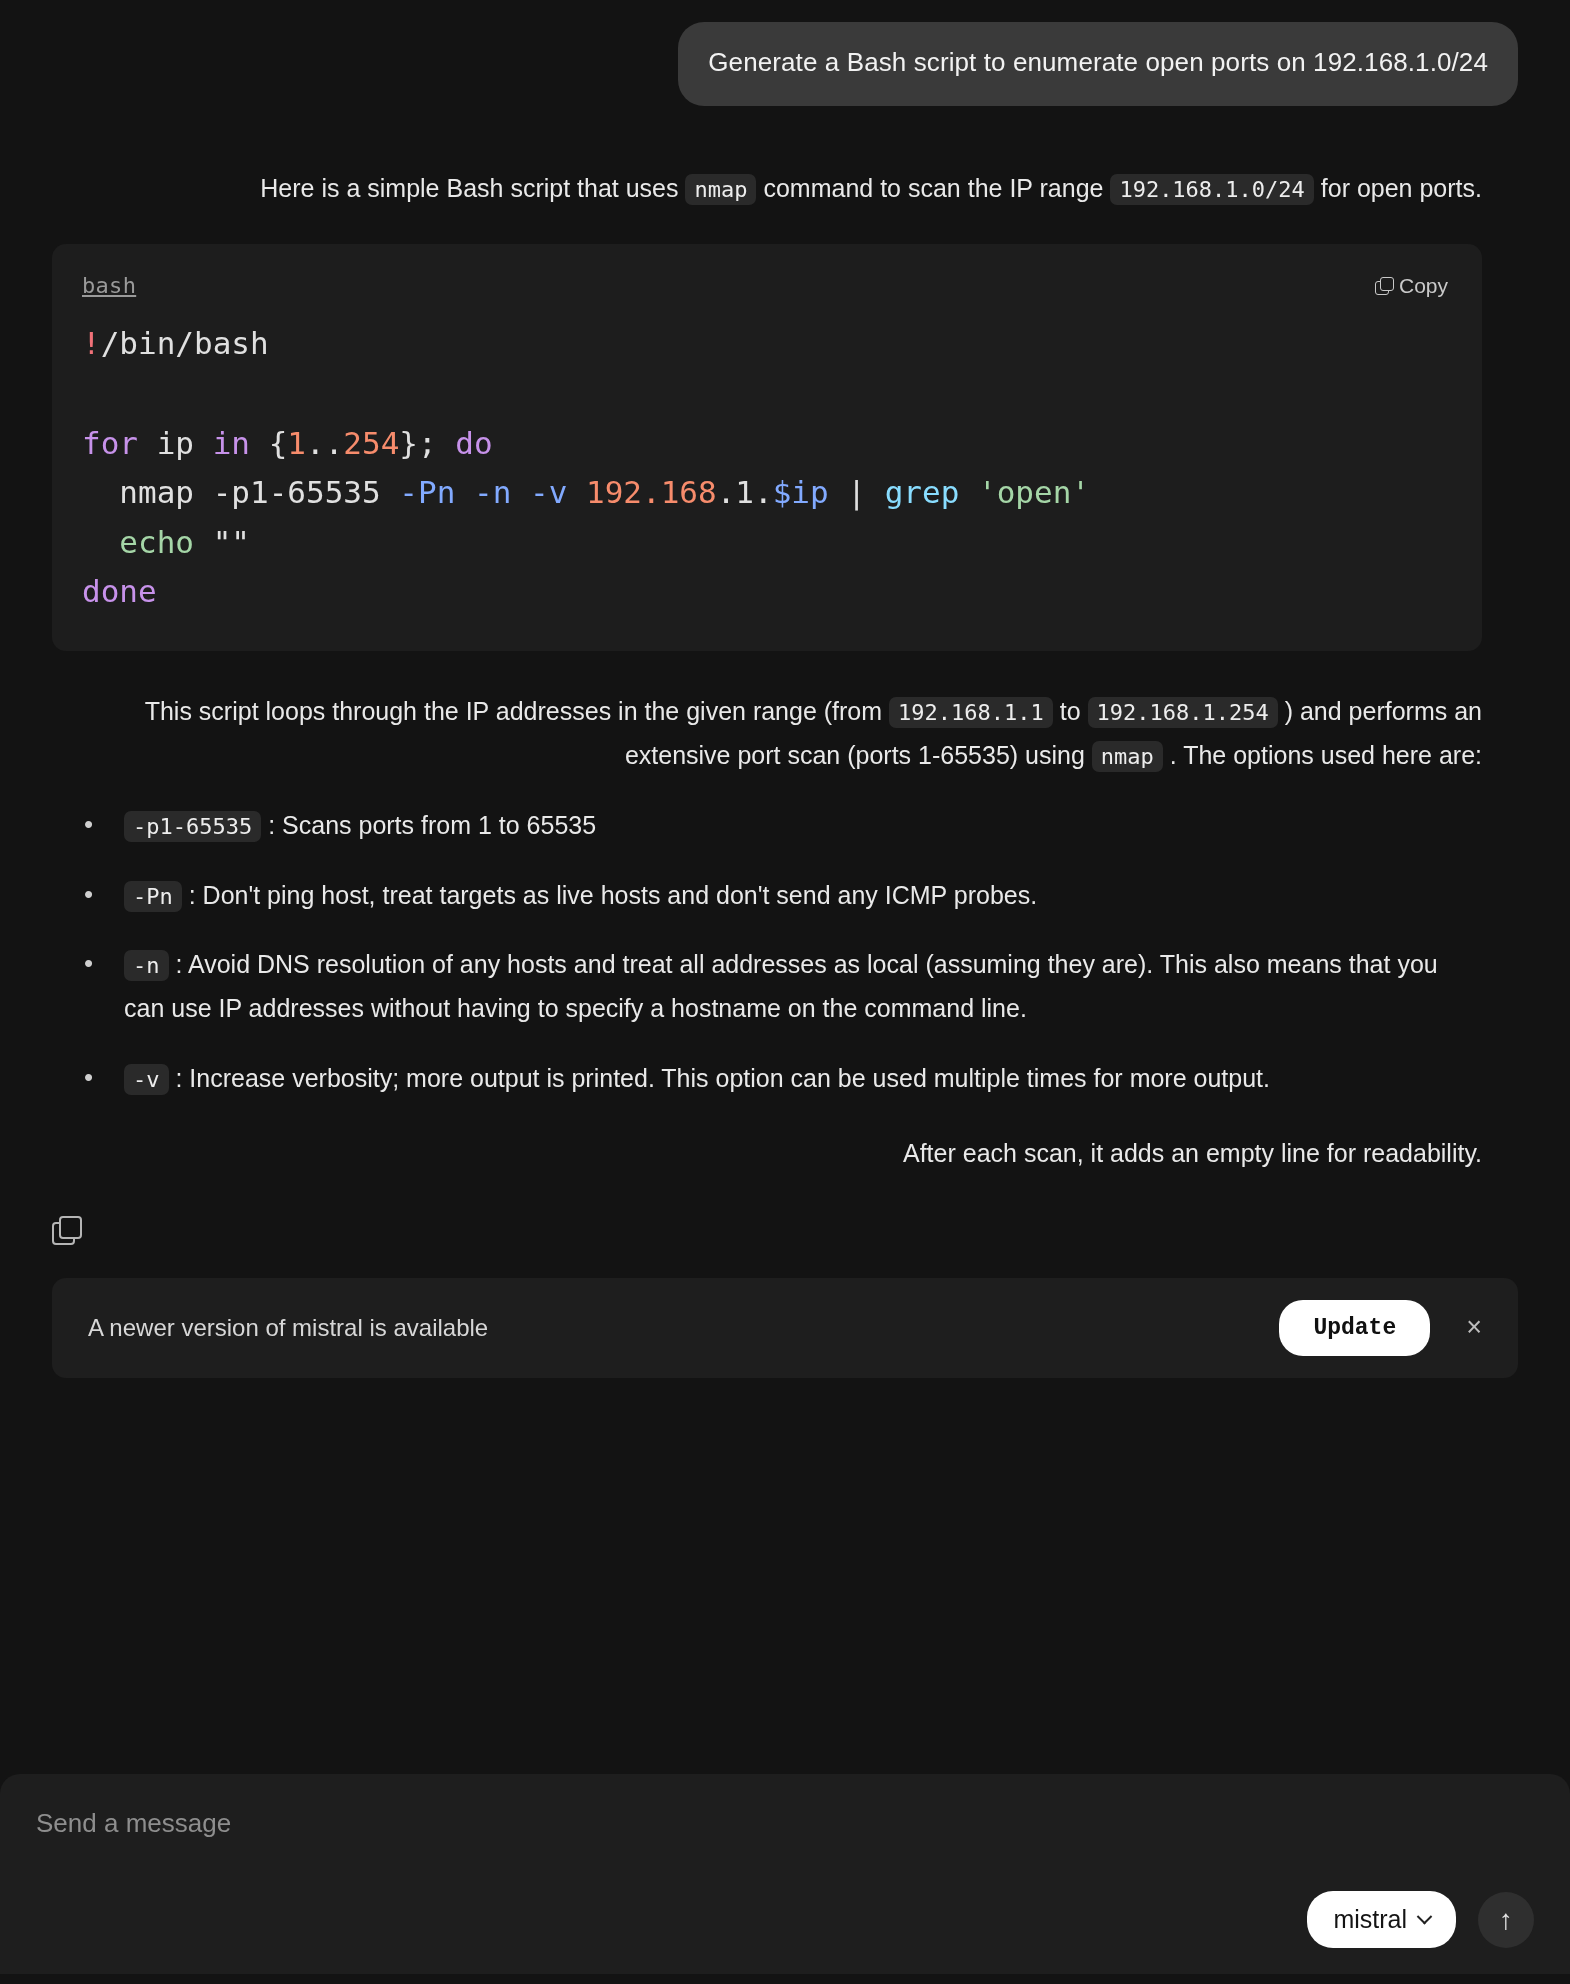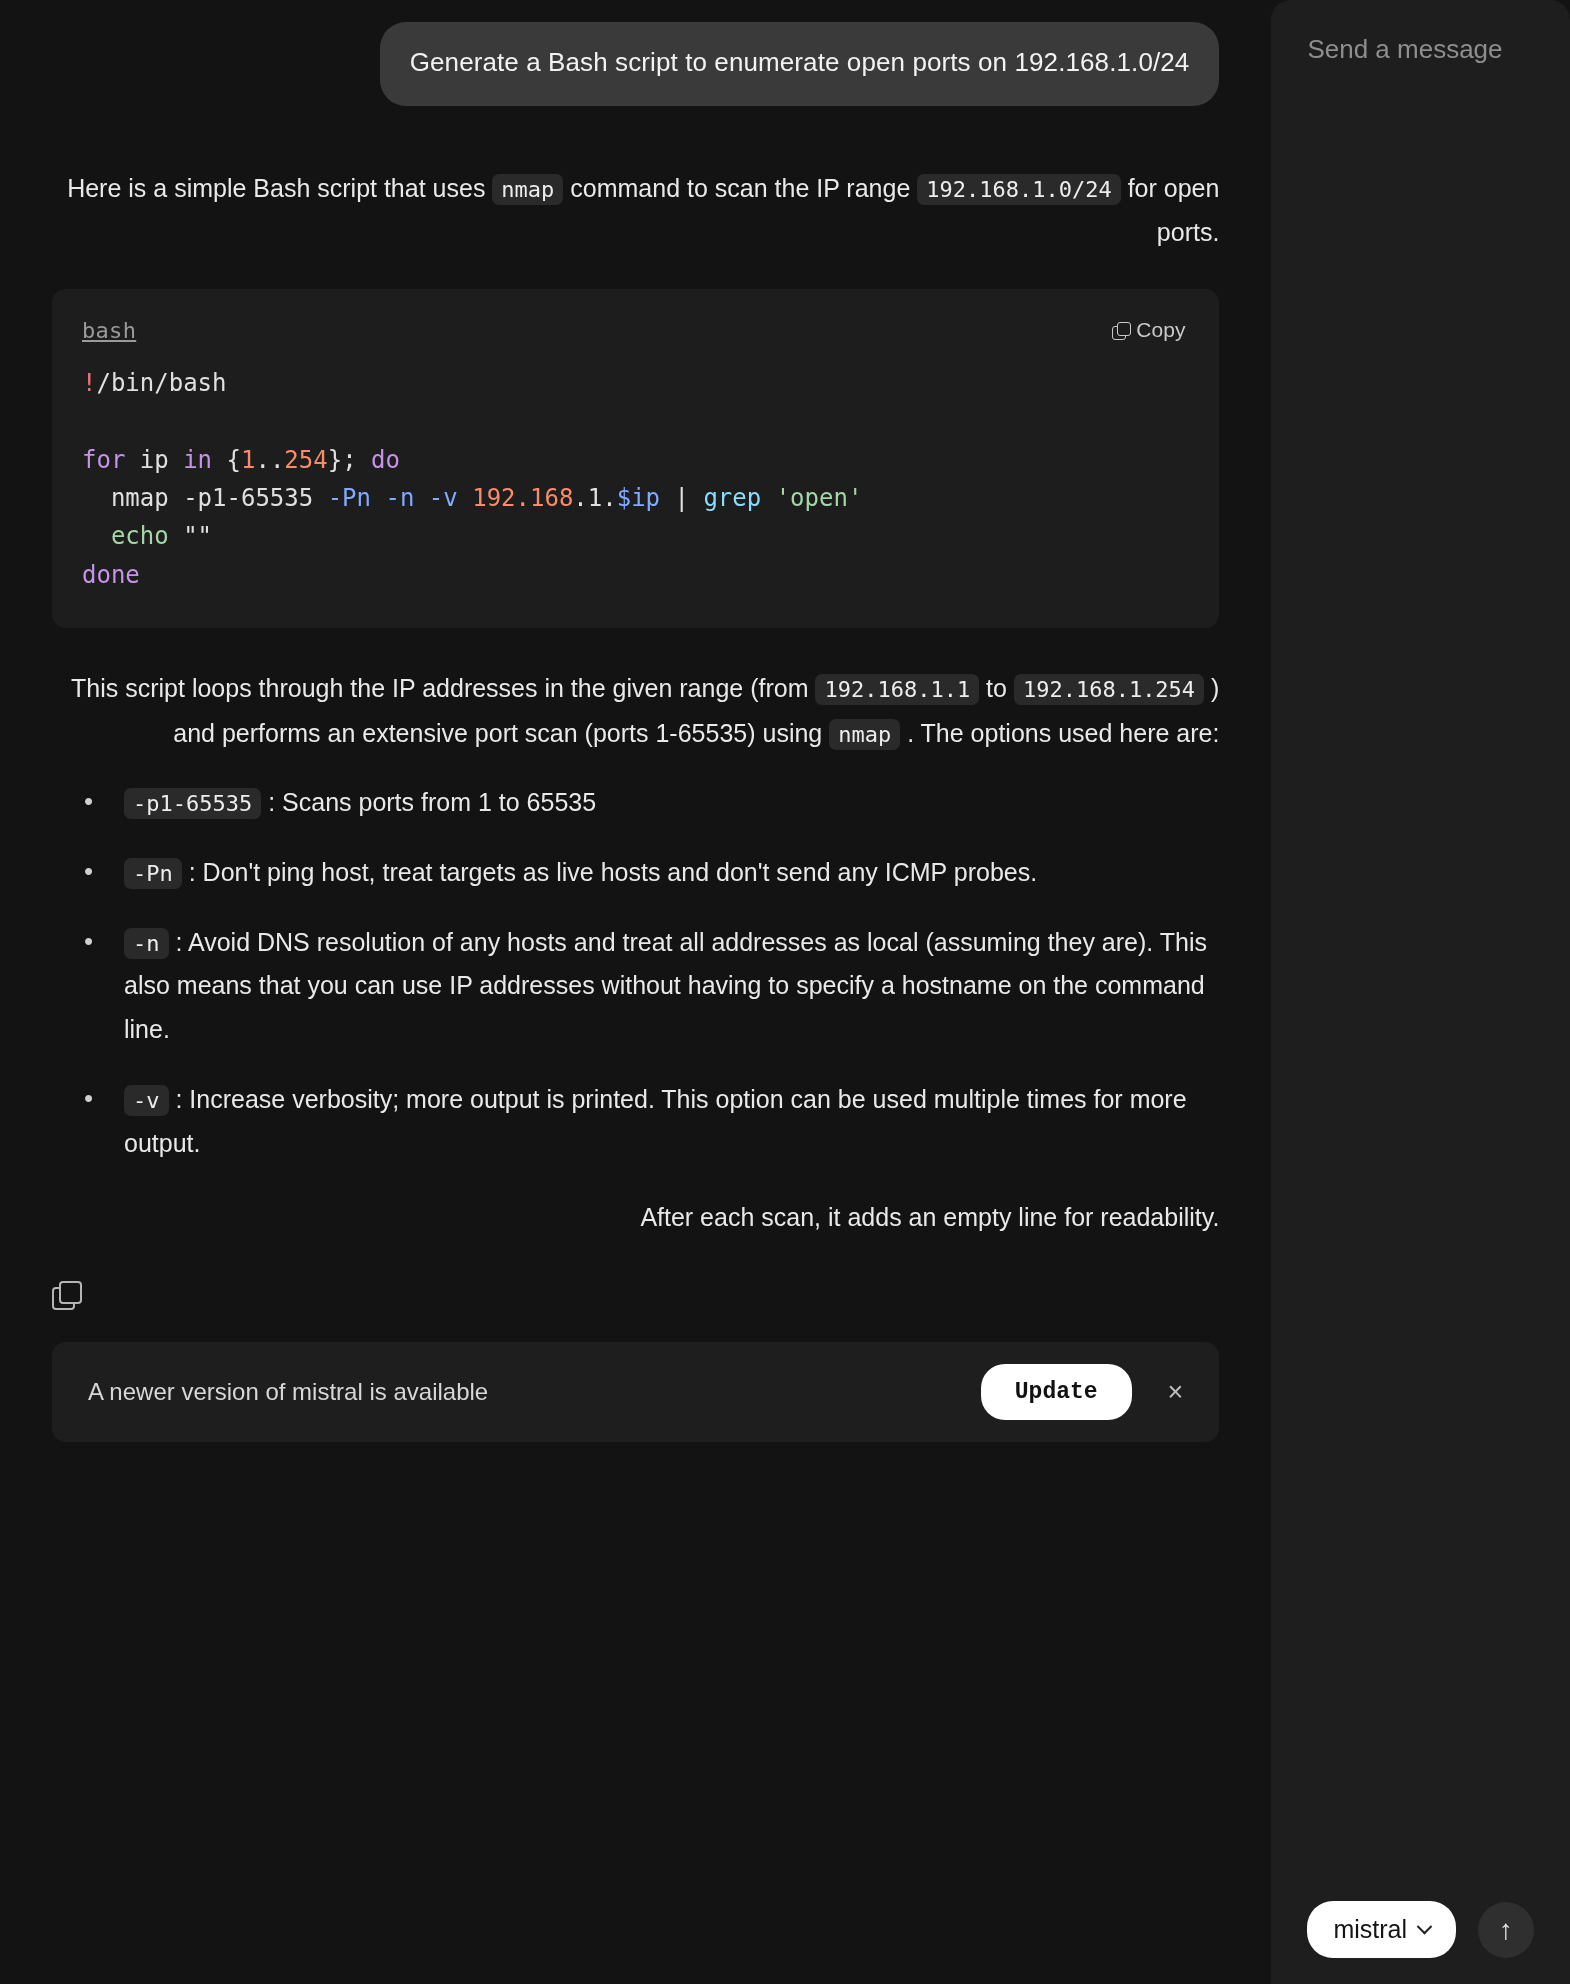--- a/index.html
+++ b/index.html
@@ -11,20 +11,21 @@
     min-height: 1984px;
     font-family: "Liberation Sans", sans-serif;
     color: #ececec;
   }
   .app {
     position: relative;
     width: 1570px;
     min-height: 1984px;
     background: #131313;
     display: flex;
+    flex-direction: column;
   }
   .chat {
     flex: 1 1 auto;
     padding: 22px 52px 0 52px;
   }
 
   
   .user-row {
     display: flex;
     justify-content: flex-end;
@@ -109,21 +110,21 @@
     left: 5px; top: 0;
     width: 12px; height: 12px;
     border: 1.6px solid #c9c9c9;
     border-radius: 3px;
     background: #1d1d1d;
   }
   pre.code {
     margin: 0;
     padding: 8px 30px 34px 30px;
     font-family: "DejaVu Sans Mono", monospace;
-    font-size: 24px;
+    font-size: 31px;
     line-height: 1.6;
     color: #e4e4e4;
     white-space: pre;
     overflow-x: auto;
   }
   .tk-red     { color: #f07178; }
   .tk-kw      { color: #c792ea; }
   .tk-var     { color: #82aaff; }
   .tk-num     { color: #f78c6c; }
   .tk-flag    { color: #82aaff; }

